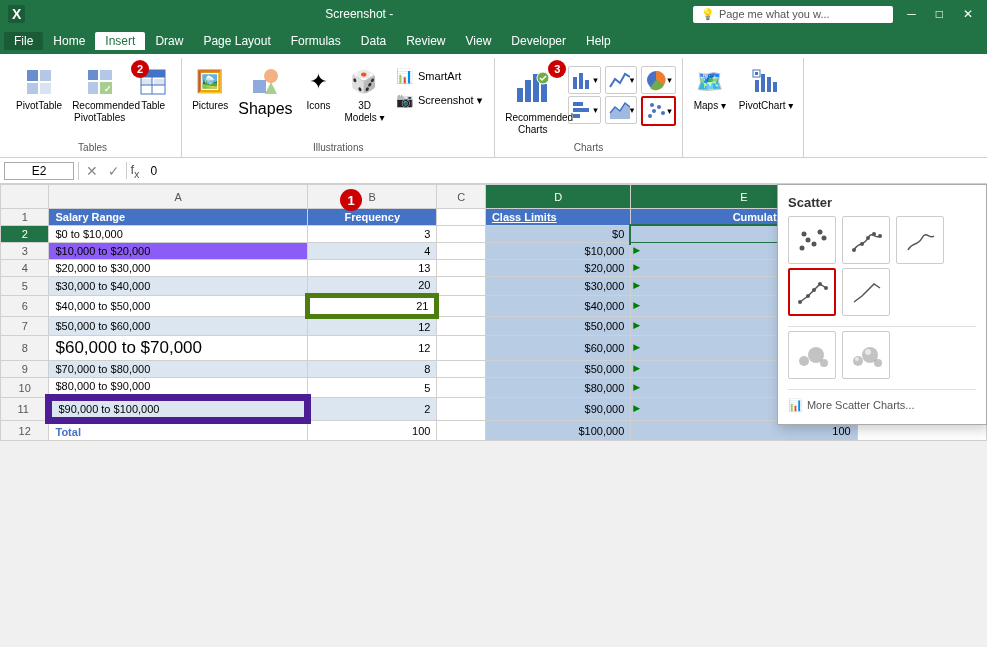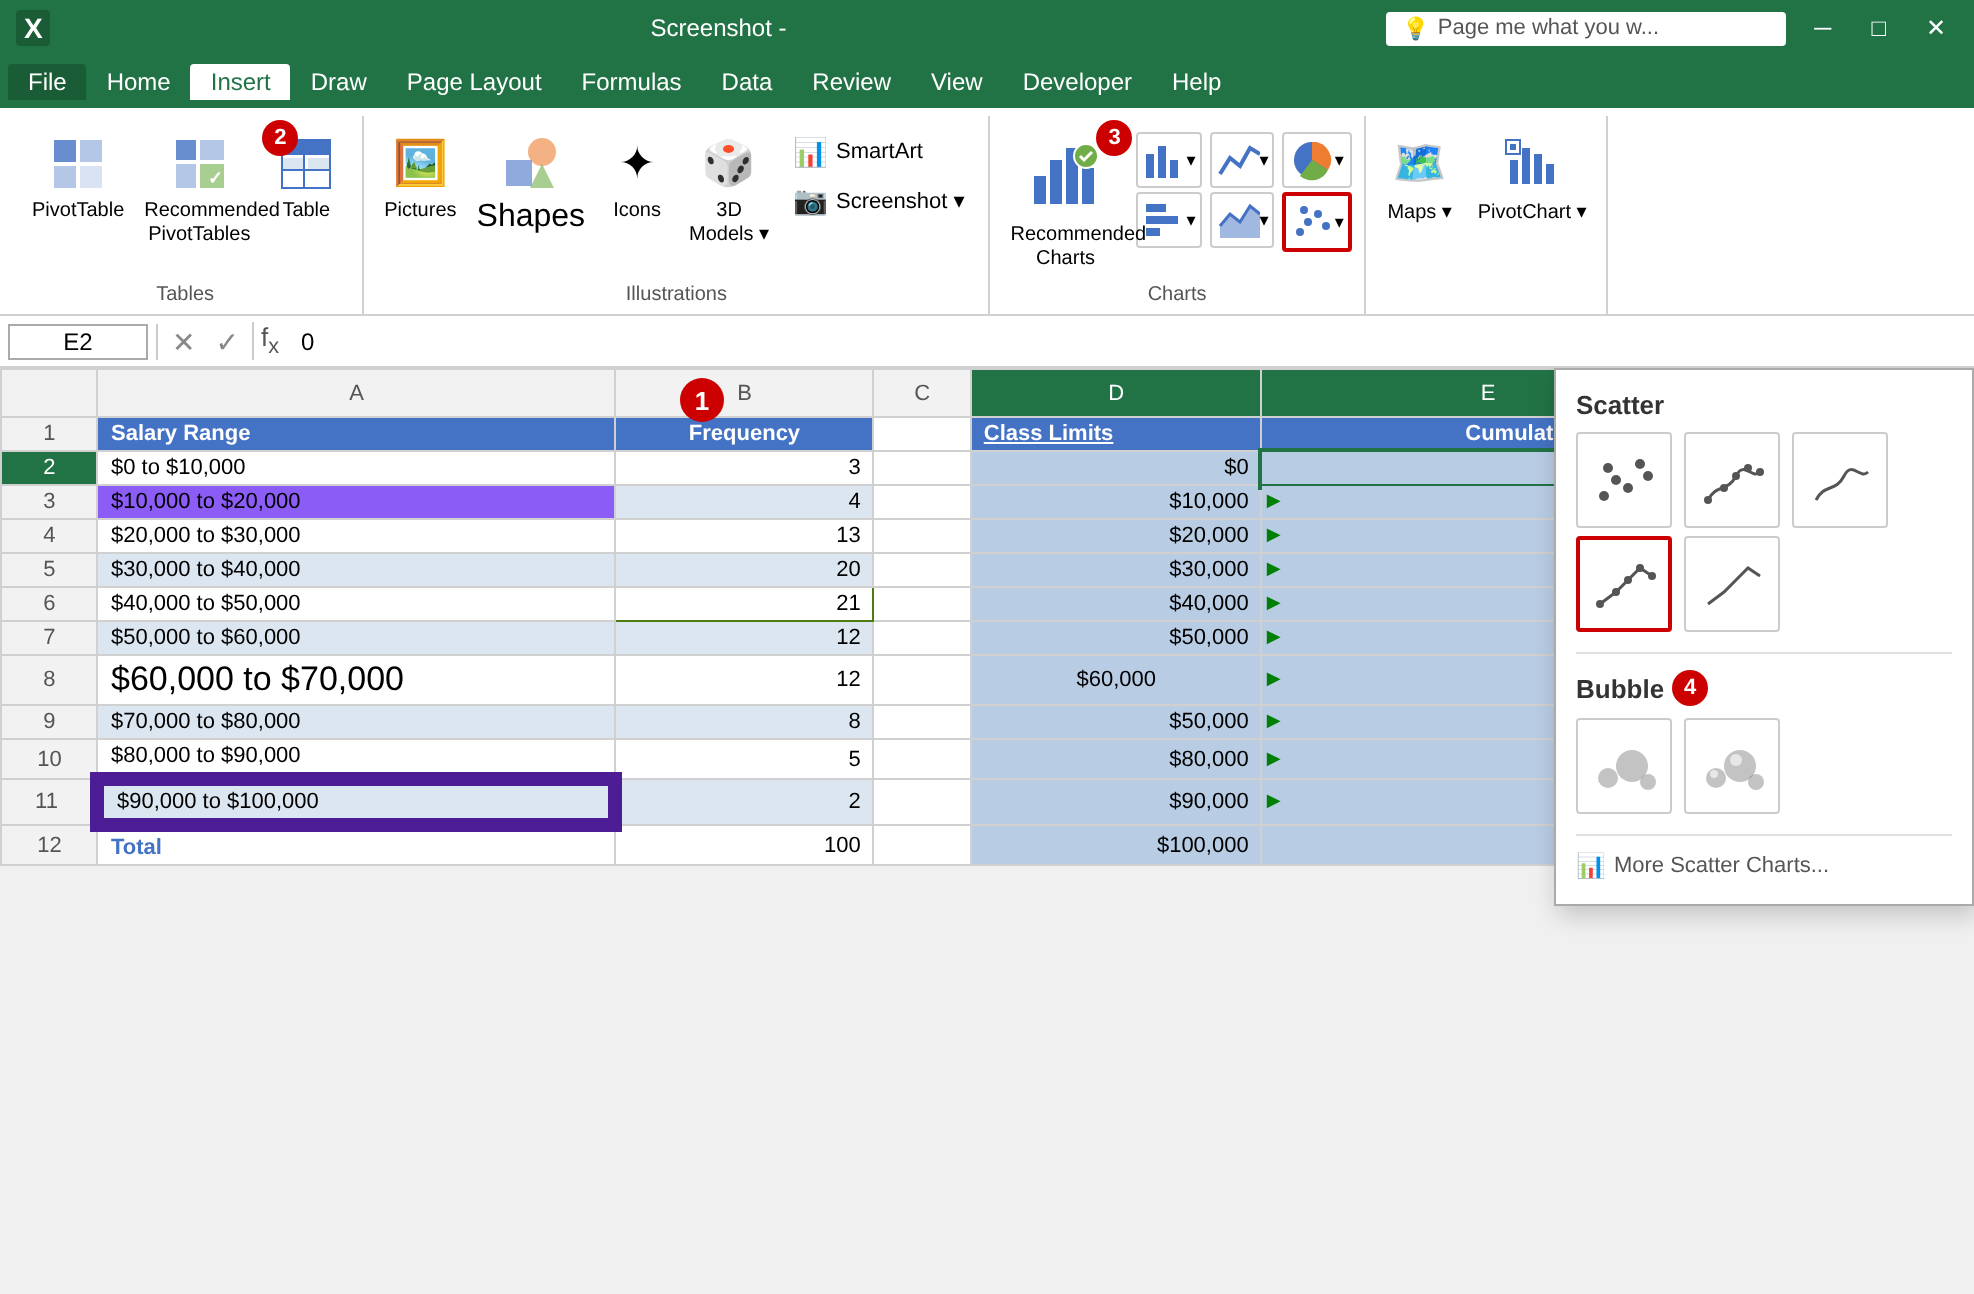--- a/index.html
+++ b/index.html
@@ -298,21 +298,21 @@
             <td style="background:#dce6f1; border:1px solid #d0d0d0; padding:2px 6px; font-size:11px; text-align:right;">20</td>
             <td style="background:white; border:1px solid #d0d0d0;"></td>
             <td style="background:#b8cce4; border:1px solid #d0d0d0; padding:2px 6px; font-size:11px; text-align:right;">$30,000</td>
             <td style="background:#b8cce4; border:1px solid #d0d0d0; padding:2px 6px; font-size:11px; text-align:right; position:relative;"><span style="color:green; position:absolute; left:2px; font-size:9px;">▶</span>20</td>
             <td style="background:white; border:1px solid #d0d0d0;"></td>
           </tr>
 
           <tr>
             <td style="background:#f2f2f2; border:1px solid #d0d0d0; text-align:center; font-size:11px; color:#555;">6</td>
             <td style="background:white; border:1px solid #d0d0d0; padding:2px 6px; font-size:11px;">$40,000 to $50,000</td>
-            <td style="background:white; border:1px solid #4d7c0f; padding:2px 6px; font-size:11px; text-align:right;">21</td>
+            <td style="background:white; border:5px solid #4d7c0f; padding:2px 6px; font-size:11px; text-align:right;">21</td>
             <td style="background:white; border:1px solid #d0d0d0;"></td>
             <td style="background:#b8cce4; border:1px solid #d0d0d0; padding:2px 6px; font-size:11px; text-align:right;">$40,000</td>
             <td style="background:#b8cce4; border:1px solid #d0d0d0; padding:2px 6px; font-size:11px; text-align:right; position:relative;"><span style="color:green; position:absolute; left:2px; font-size:9px;">▶</span>40</td>
             <td style="background:white; border:1px solid #d0d0d0;"></td>
           </tr>
 
           <tr>
             <td style="background:#f2f2f2; border:1px solid #d0d0d0; text-align:center; font-size:11px; color:#555;">7</td>
             <td style="background:#dce6f1; border:1px solid #d0d0d0; padding:2px 6px; font-size:11px;">$50,000 to $60,000</td>
             <td style="background:#dce6f1; border:1px solid #d0d0d0; padding:2px 6px; font-size:11px; text-align:right;">12</td>
@@ -320,21 +320,21 @@
             <td style="background:#b8cce4; border:1px solid #d0d0d0; padding:2px 6px; font-size:11px; text-align:right;">$50,000</td>
             <td style="background:#b8cce4; border:1px solid #d0d0d0; padding:2px 6px; font-size:11px; text-align:right; position:relative;"><span style="color:green; position:absolute; left:2px; font-size:9px;">▶</span>61</td>
             <td style="background:white; border:1px solid #d0d0d0;"></td>
           </tr>
 
           <tr>
             <td style="background:#f2f2f2; border:1px solid #d0d0d0; text-align:center; font-size:11px; color:#555;">8</td>
             <td style="background:white; border:1px solid #d0d0d0; padding:2px 6px; font-size:17px;">$60,000 to $70,000</td>
             <td style="background:white; border:1px solid #d0d0d0; padding:2px 6px; font-size:11px; text-align:right;">12</td>
             <td style="background:white; border:1px solid #d0d0d0;"></td>
-            <td style="background:#b8cce4; border:1px solid #d0d0d0; padding:2px 6px; font-size:11px; text-align:center;">$60,000</td>
+            <td style="background:#b8cce4; border:1px solid #d0d0d0; padding:2px 6px; font-size:11px; text-align:right;">$60,000</td>
             <td style="background:#b8cce4; border:1px solid #d0d0d0; padding:2px 6px; font-size:11px; text-align:right; position:relative;"><span style="color:green; position:absolute; left:2px; font-size:9px;">▶</span>73</td>
             <td style="background:white; border:1px solid #d0d0d0;"></td>
           </tr>
 
           <tr>
             <td style="background:#f2f2f2; border:1px solid #d0d0d0; text-align:center; font-size:11px; color:#555;">9</td>
             <td style="background:#dce6f1; border:1px solid #d0d0d0; padding:2px 6px; font-size:11px;">$70,000 to $80,000</td>
             <td style="background:#dce6f1; border:1px solid #d0d0d0; padding:2px 6px; font-size:11px; text-align:right;">8</td>
             <td style="background:white; border:1px solid #d0d0d0;"></td>
             <td style="background:#b8cce4; border:1px solid #d0d0d0; padding:2px 6px; font-size:11px; text-align:right;">$50,000</td>
@@ -420,24 +420,20 @@
         </div>
         <div style="width:48px; height:48px; border:1px solid #ccc; background:white; display:flex; align-items:center; justify-content:center; cursor:pointer; border-radius:2px;">
           <svg width="36" height="36" viewBox="0 0 36 36">
             <polyline points="6,28 14,22 20,16 26,10 32,14" stroke="#555" stroke-width="1.5" fill="none"></polyline>
           </svg>
         </div>
       </div>
 
       <div style="height:1px; background:#e0e0e0; margin:4px 0;"></div>
 
-      <div style="font-size:13px; font-weight:bold; color:#333; padding:4px 0 6px; display:flex; align-items:center; gap:4px;">
-        <span>Bubble</span>
-        <span style="width:18px; height:18px; border-radius:50%; background:#c00; color:white; font-size:11px; font-weight:bold; display:flex; align-items:center; justify-content:center;">4</span>
-      </div>
       <div style="display:flex; gap:6px; padding-bottom:6px;">
         <div style="width:48px; height:48px; border:1px solid #ccc; background:white; display:flex; align-items:center; justify-content:center; cursor:pointer; border-radius:2px;">
           <svg width="36" height="36" viewBox="0 0 36 36">
             <circle cx="10" cy="24" r="5" fill="#aaa" opacity="0.7"></circle>
             <circle cx="22" cy="18" r="8" fill="#aaa" opacity="0.7"></circle>
             <circle cx="30" cy="26" r="4" fill="#aaa" opacity="0.7"></circle>
           </svg>
         </div>
         <div style="width:48px; height:48px; border:1px solid #ccc; background:white; display:flex; align-items:center; justify-content:center; cursor:pointer; border-radius:2px;">
           <svg width="36" height="36" viewBox="0 0 36 36">

